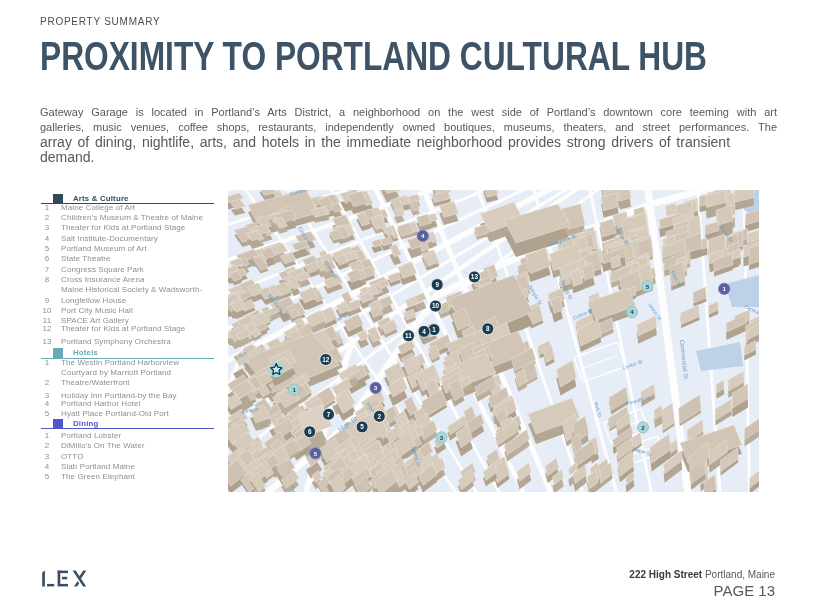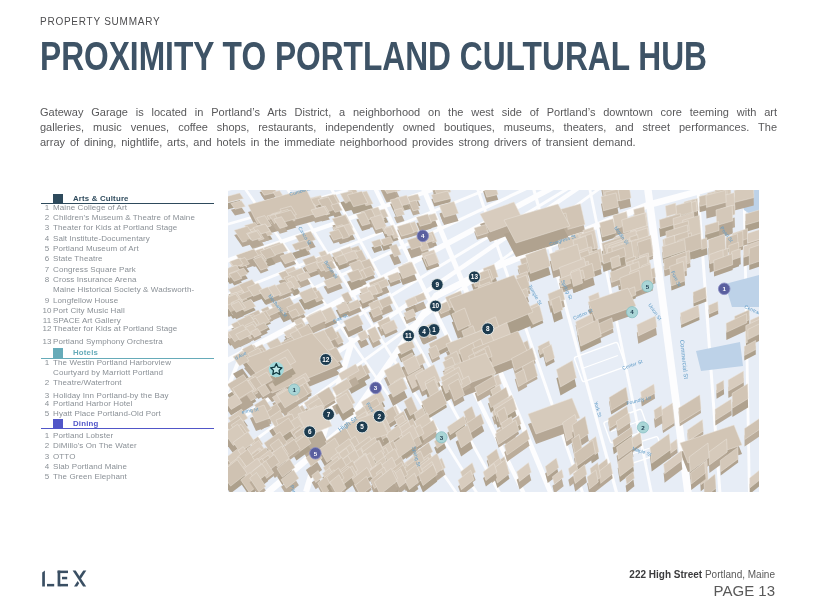--- a/index.html
+++ b/index.html
@@ -3,30 +3,30 @@
 <style>
 * { margin:0; padding:0; box-sizing:border-box; }
 html,body { width:816px; height:612px; background:#ffffff; font-family:"Liberation Sans", sans-serif; position:relative; overflow:hidden; }
 .abs { position:absolute; }
 .lhead { position:absolute; left:41px; height:10px; line-height:10px;padding-left:12px; }
 .lsq { display:inline-block; width:10px; height:10px; vertical-align:top; }
 .lht { font-size:7.8px; font-weight:bold; margin-left:10px; vertical-align:top; line-height:10px; letter-spacing:0.2px; }
 .lline { position:absolute; left:41px; width:173px; height:1px; }
 .lrow { position:absolute; left:41px; width:190px; height:10.4px; line-height:10.4px; font-size:8px; }
 .lnum { display:inline-block; width:12px; text-align:center; font-size:8px; color:#8a9096; vertical-align:top; }
-.ltxt { font-size:8px; color:#8a9096; letter-spacing:0.1px; white-space:nowrap; vertical-align:top; }
+.ltxt { font-size:8px; color:#8a9096; margin-left:8px; letter-spacing:0.1px; white-space:nowrap; vertical-align:top; }
 </style></head>
 <body>
 
 <div class="abs" style="left:40px;top:16px;font-size:10px;letter-spacing:0.75px;color:#4d4d4f">PROPERTY SUMMARY</div>
 
 <div class="abs" style="left:40px;top:34px;font-size:40px;font-weight:bold;color:#3e5366;transform:scaleX(0.7926);transform-origin:0 0;white-space:nowrap">PROXIMITY TO PORTLAND CULTURAL HUB</div>
 
 <div class="abs" style="left:40px;top:105px;width:737px;font-size:11px;line-height:15px;color:#58585a;text-align:justify;text-align-last:justify">Gateway Garage is located in Portland’s Arts District, a neighborhood on the west side of Portland’s downtown core teeming with art<br>galleries, music venues, coffee shops, restaurants, independently owned boutiques, museums, theaters, and street performances. The</div>
-<div class="abs" style="left:40px;top:135px;width:737px;font-size:11px;line-height:15px;color:#58585a;word-spacing:1.8px">array of dining, nightlife, arts, and hotels in the immediate neighborhood provides strong drivers of transient demand.</div>
+<div class="abs" style="left:40px;top:135px;width:737px;font-size:14px;line-height:15px;color:#58585a;word-spacing:1.8px">array of dining, nightlife, arts, and hotels in the immediate neighborhood provides strong drivers of transient demand.</div>
 
 <div class="lhead" style="top:193.5px"><span class="lsq" style="background:#2e4a5c"></span><span class="lht" style="color:#2e4a5c">Arts  &amp; Culture</span></div>
 <div class="lline" style="top:202.8px;background:#2e4a5c"></div>
 
 <div class="lrow" style="top:202.6px"><span class="lnum">1</span><span class="ltxt">Maine College of Art</span></div>
 <div class="lrow" style="top:212.9px"><span class="lnum">2</span><span class="ltxt">Children's  Museum &amp; Theatre  of Maine</span></div>
 <div class="lrow" style="top:223.3px"><span class="lnum">3</span><span class="ltxt">Theater  for Kids  at Portland  Stage</span></div>
 <div class="lrow" style="top:233.6px"><span class="lnum">4</span><span class="ltxt">Salt Institute-Documentary</span></div>
 <div class="lrow" style="top:244.0px"><span class="lnum">5</span><span class="ltxt">Portland  Museum  of Art</span></div>
 <div class="lrow" style="top:254.3px"><span class="lnum">6</span><span class="ltxt">State Theatre</span></div>

